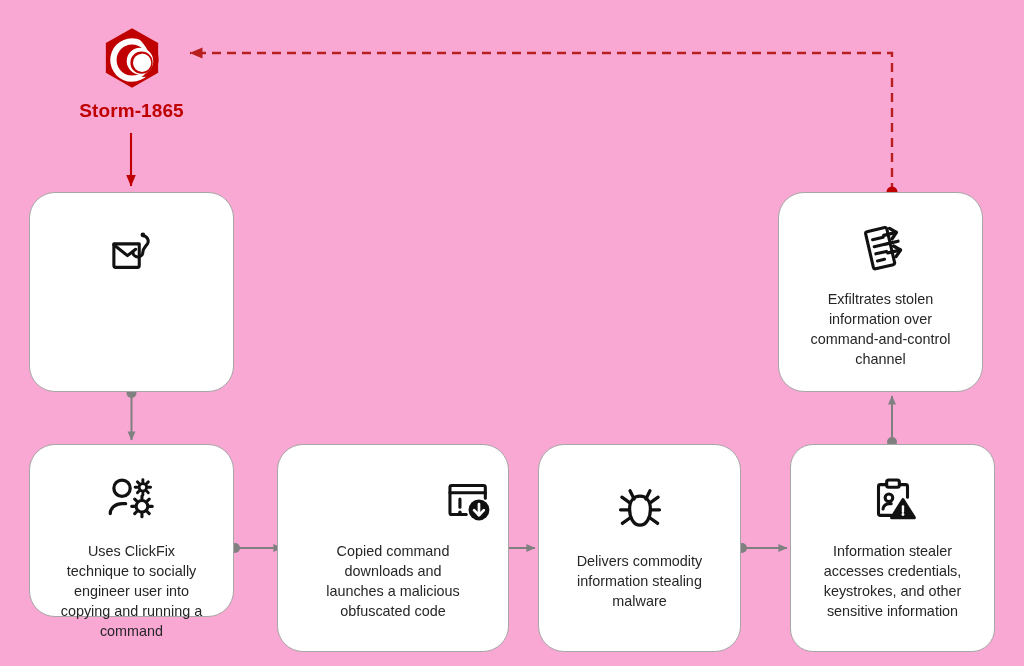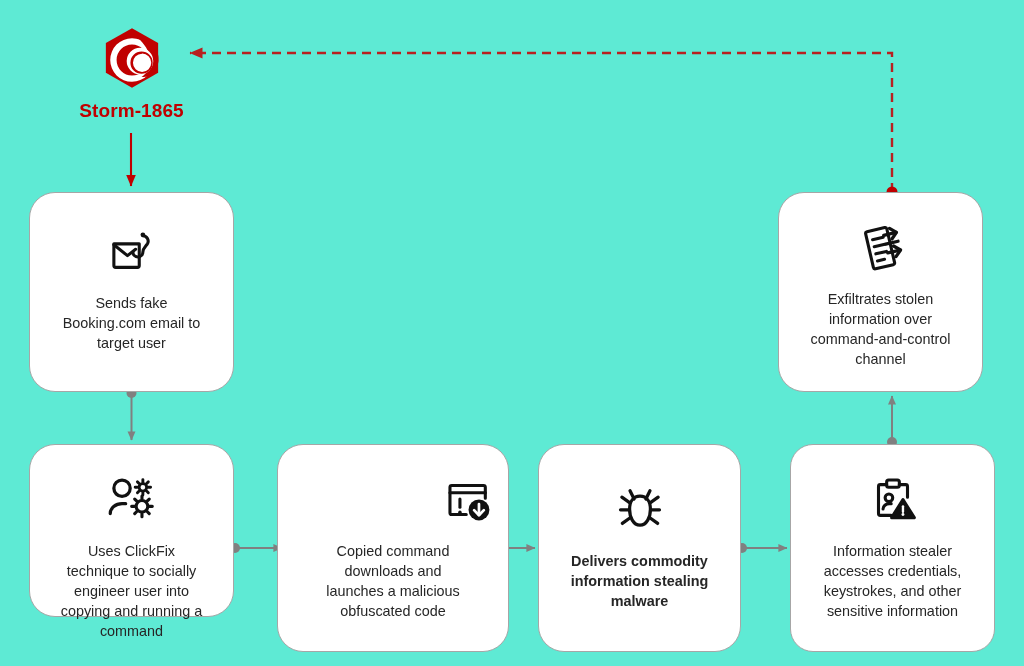--- a/index.html
+++ b/index.html
@@ -9,21 +9,21 @@
     height: 666px;
     background: #ffffff;
     font-family: "Liberation Sans", sans-serif;
     overflow: hidden;
   }
 
   #canvas {
     position: relative;
     width: 1024px;
     height: 666px;
-    background: #5eead4;
+    background: #f9a8d4;
   }
 
   
   #connectors {
     position: absolute;
     left: 0; top: 0;
     width: 1024px;
     height: 666px;
     pointer-events: none;
     z-index: 1;
@@ -83,21 +83,21 @@
     white-space: pre-line;
   }
 
   
   #stage-phish      { left: 29px;  top: 192px; width: 205px; height: 200px; }
   #stage-exfil      { left: 778px; top: 192px; width: 205px; height: 200px; }
 
   
   #stage-clickfix   { left: 29px;  top: 444px; width: 205px; height: 173px; }
   #stage-download   { left: 277px; top: 444px; width: 232px; height: 208px; align-items: flex-end; }
-  #stage-malware    { left: 538px; top: 444px; width: 203px; height: 208px; font-weight: bold; }
+  #stage-malware    { left: 538px; top: 444px; width: 203px; height: 208px; }
   #stage-stealer    { left: 790px; top: 444px; width: 205px; height: 208px; border-radius: 23px; }
 
   
   #stage-malware .stage-text { margin-top: 14px; }
   #stage-malware { padding-top: 34px; }
   #stage-phish   { padding-top: 30px; }
 </style>
 </head>
 <body>
 
@@ -169,23 +169,20 @@
 
   <div class="stage" id="stage-phish">
     <span class="stage-icon">
       <svg viewBox="0 0 64 64" fill="none" stroke="#111111" stroke-width="3.4" stroke-linecap="round" stroke-linejoin="round" aria-hidden="true">
         <path d="M12 23 h28 v24 a2 2 0 0 1 -2 2 H14 a2 2 0 0 1 -2 -2 Z"></path>
         <path d="M12 24 L27 36 L36 29"></path>
         <path d="M44 14 a6 6 0 0 1 5 9 c-2 3 -5 5 -5 9 a5.5 5.5 0 1 1 -11 0"></path>
         <circle cx="44" cy="13" r="2.6" fill="#111111" stroke="none"></circle>
       </svg>
     </span>
-    <span class="stage-text">Sends fake
-Booking.com email to
-target user</span>
   </div>
 
   <div class="stage" id="stage-clickfix">
     <span class="stage-icon">
       <svg viewBox="0 0 64 64" fill="none" stroke="#111111" stroke-width="3.6" stroke-linecap="round" stroke-linejoin="round" aria-hidden="true">
         <circle cx="21" cy="19" r="9"></circle>
         <path d="M8 47 a13 11 0 0 1 13 -11 h4"></path>
         <g stroke-width="3.2">
           <circle cx="44" cy="18" r="4.2"></circle>
           <path d="M44 9.5 v2.3 M44 24.2 v2.3 M52.5 18 h-2.3 M37.8 18 h-2.3

